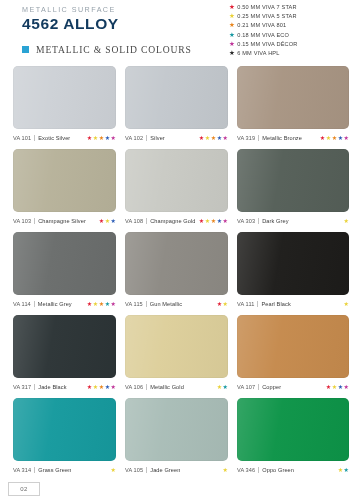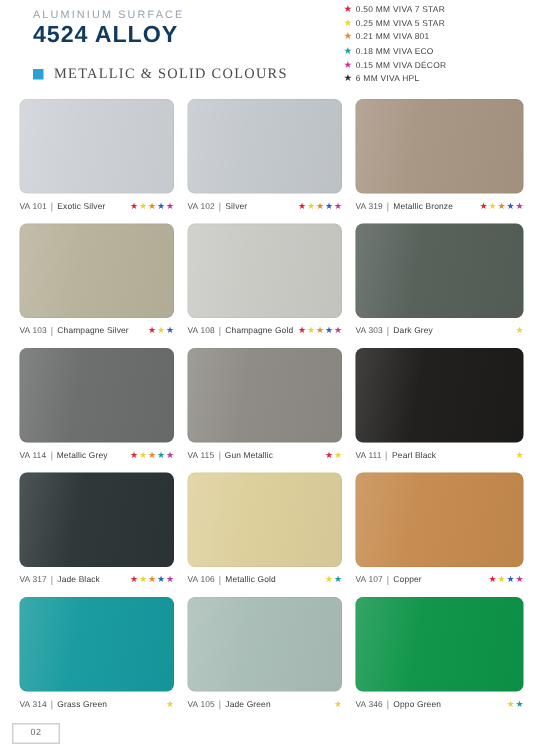--- a/index.html
+++ b/index.html
@@ -75,22 +75,22 @@
   }
   .pagenum{font-size:6px;color:#6c6c6c;letter-spacing:0.3px;}
 </style>
 </head>
 <body>
 
 <div class="page">
 
   <div class="header">
     <div class="brand">
-      <div class="brand-sub">ALUMINIUM SURFACE</div>
-      <div class="brand-main">4524 ALLOY</div>
+      <div class="brand-sub">METALLIC SURFACE</div>
+      <div class="brand-main">4562 ALLOY</div>
     </div>
     <div class="specs">
         <div class="spec-row">
           <span class="spec-star" style="color: rgb(226, 36, 58);">★</span>
           <span class="spec-text">0.50 MM VIVA 7 STAR</span>
         </div>
         <div class="spec-row">
           <span class="spec-star" style="color: rgb(234, 210, 58);">★</span>
           <span class="spec-text">0.25 MM VIVA 5 STAR</span>
         </div>

